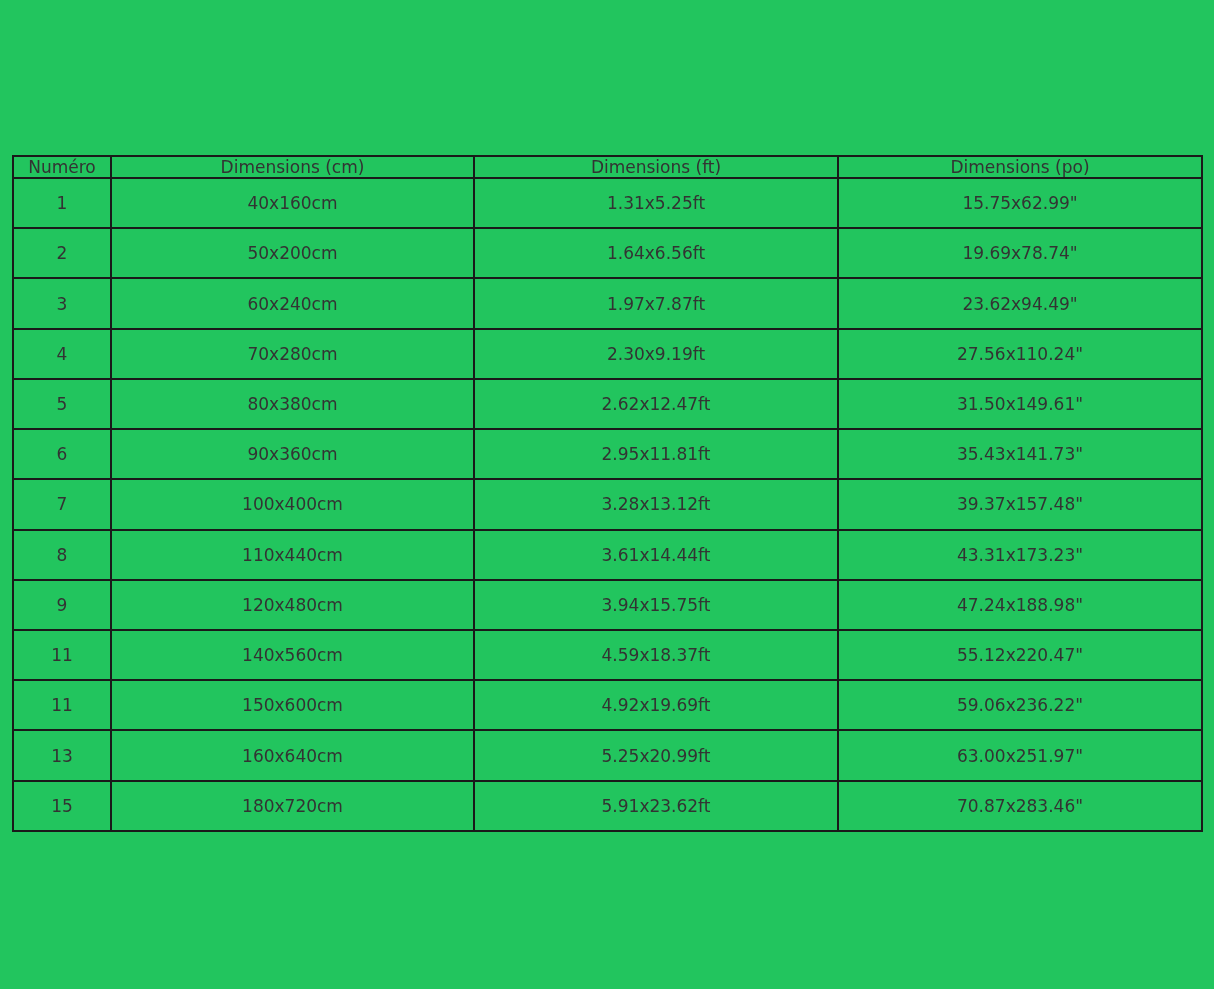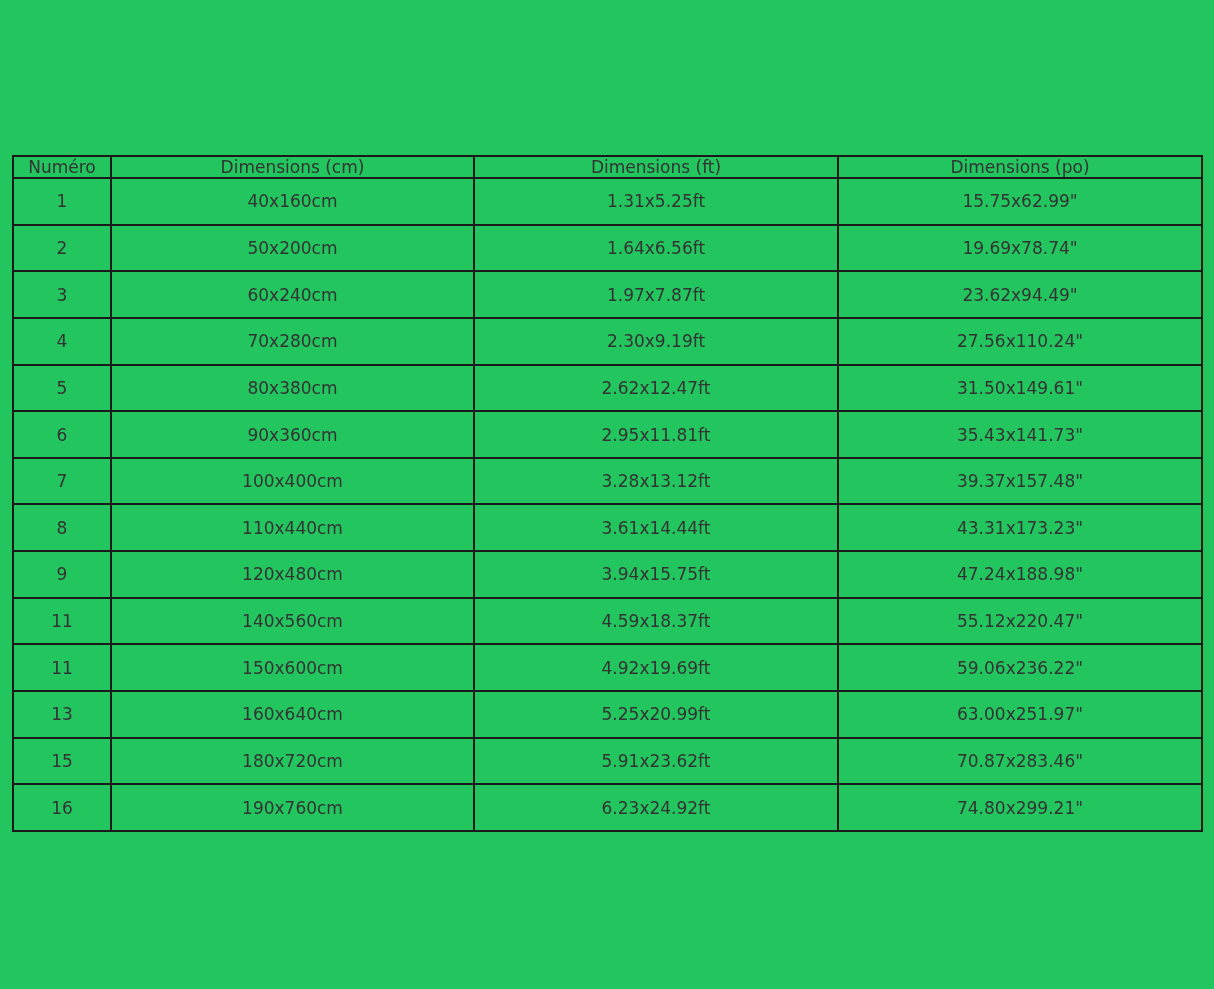--- a/index.html
+++ b/index.html
@@ -128,21 +128,15 @@
           <td>160x640cm</td>
           <td>5.25x20.99ft</td>
           <td>63.00x251.97"</td>
         </tr>
         <tr>
           <td>15</td>
           <td>180x720cm</td>
           <td>5.91x23.62ft</td>
           <td>70.87x283.46"</td>
         </tr>
-        <tr>
-          <td>16</td>
-          <td>190x760cm</td>
-          <td>6.23x24.92ft</td>
-          <td>74.80x299.21"</td>
-        </tr>
       </tbody>
   </table>
 </div>
 
 </body></html>

